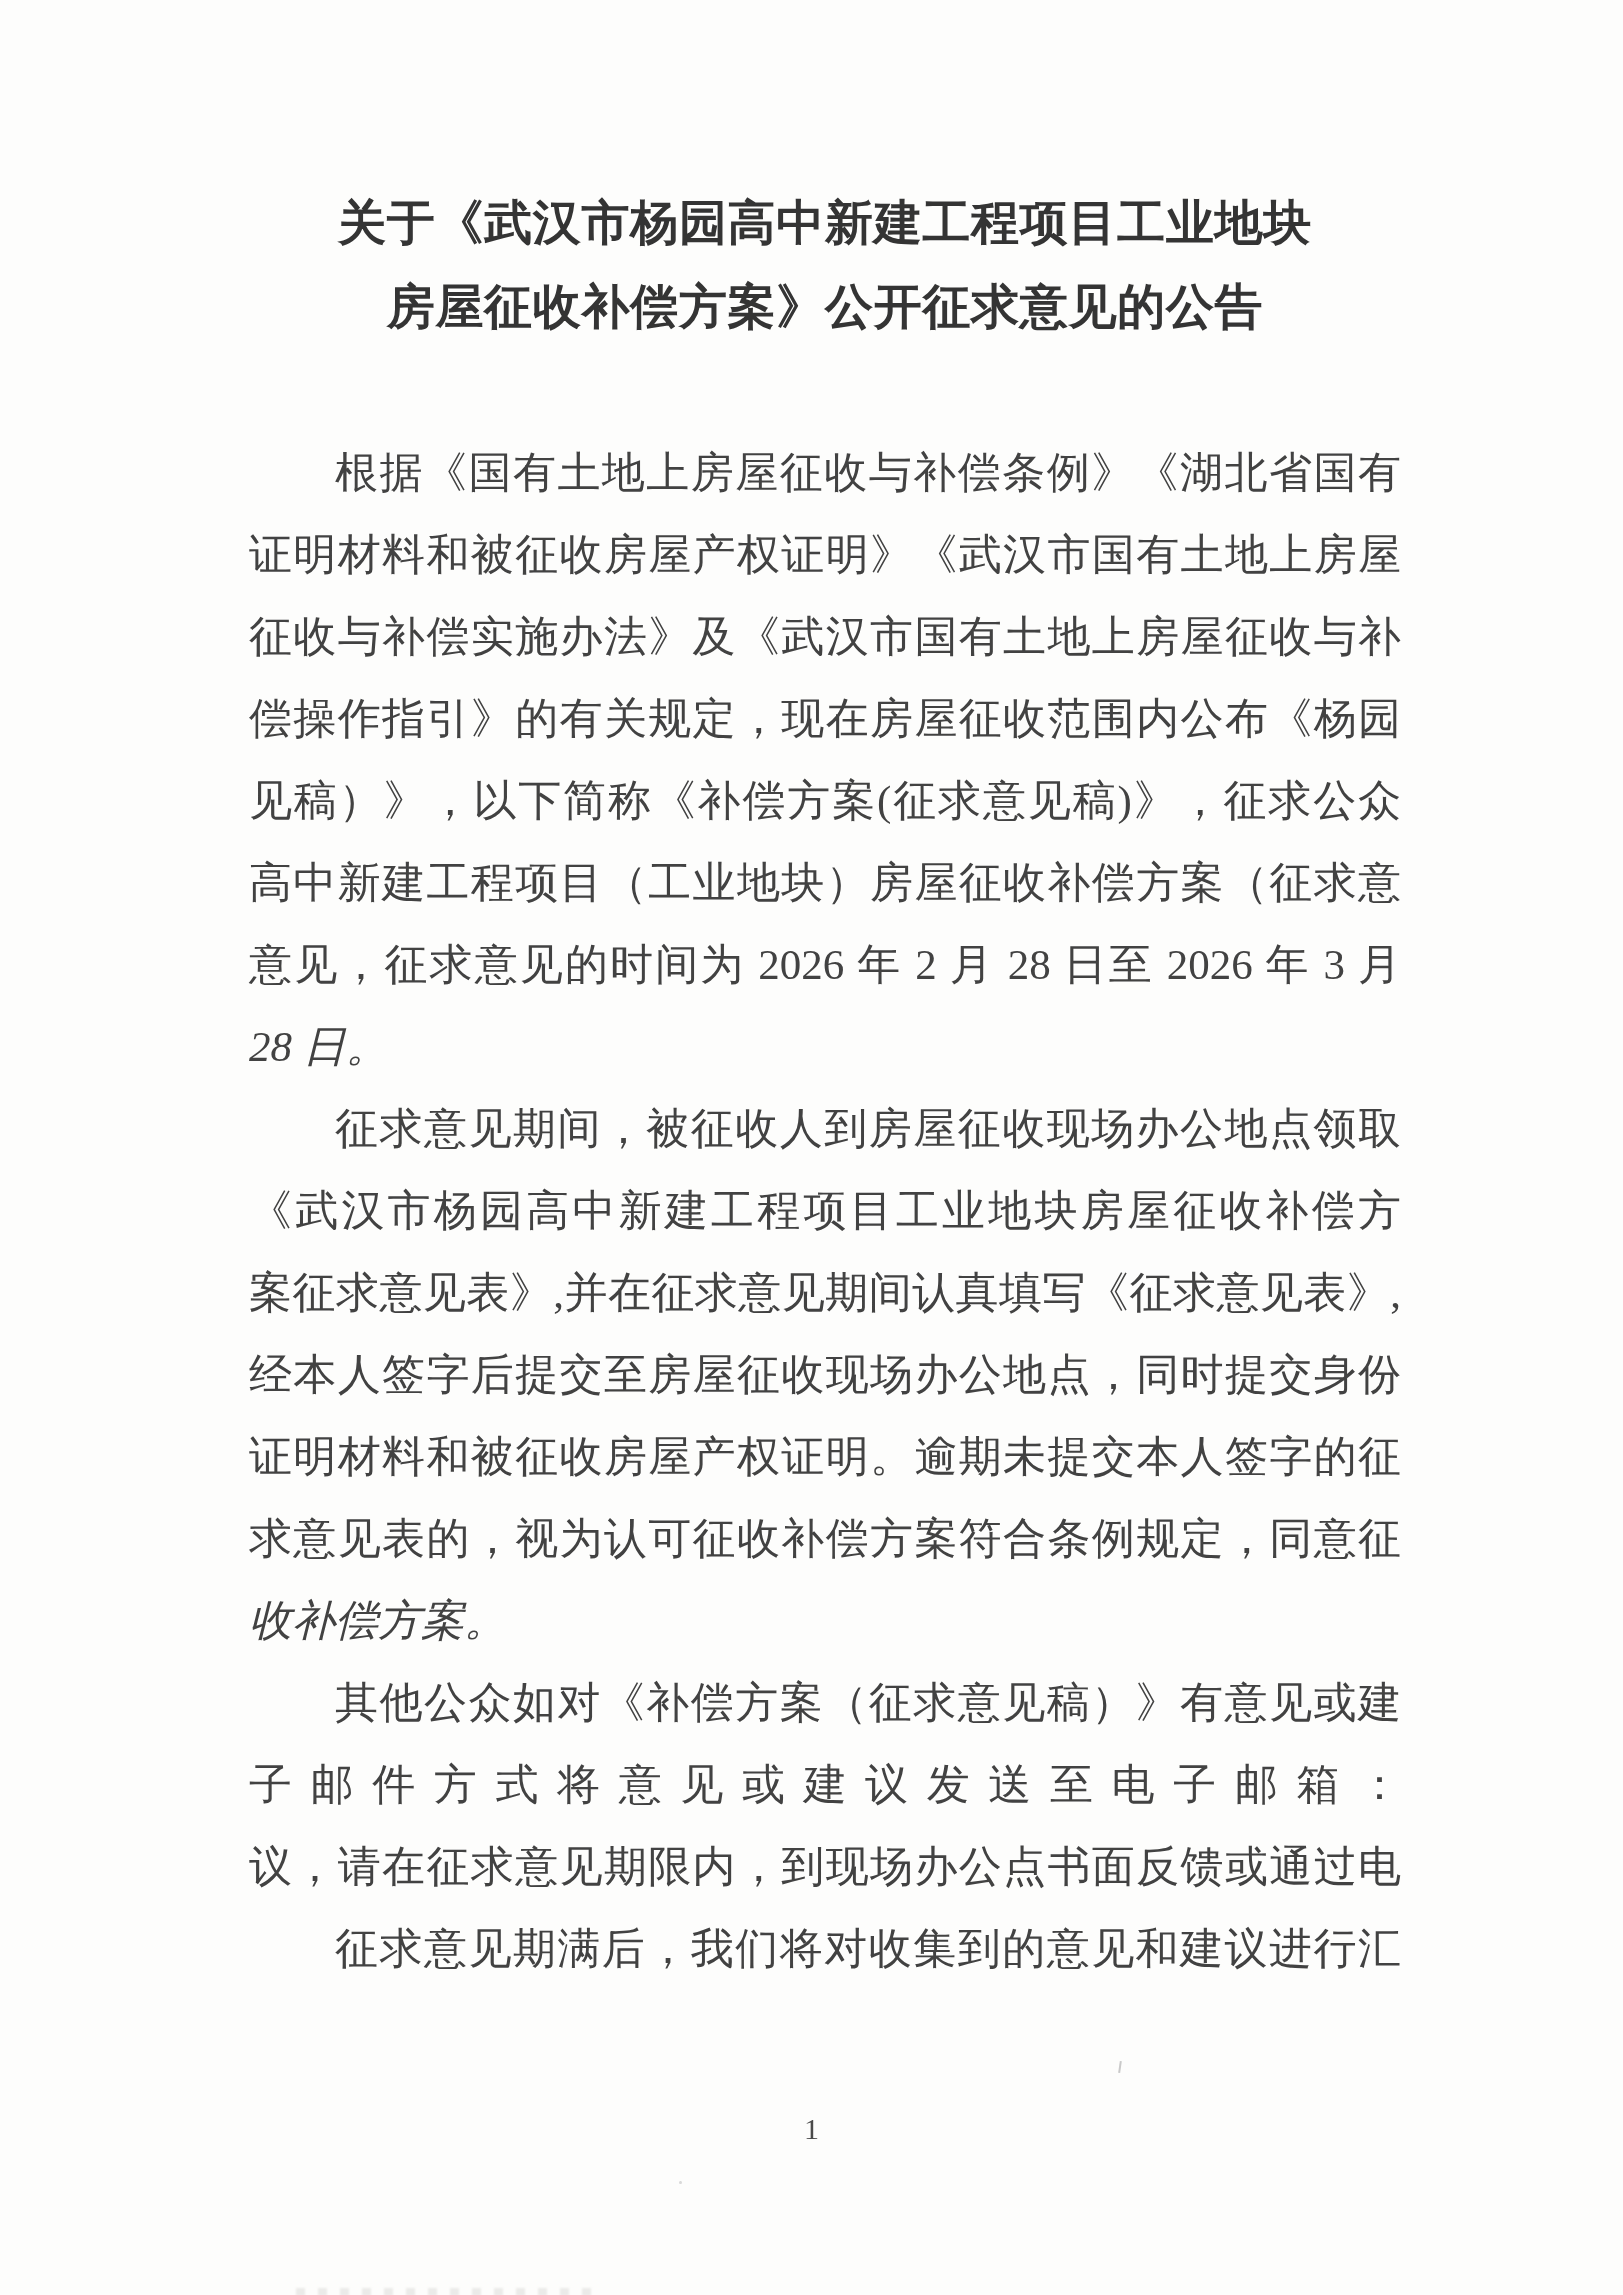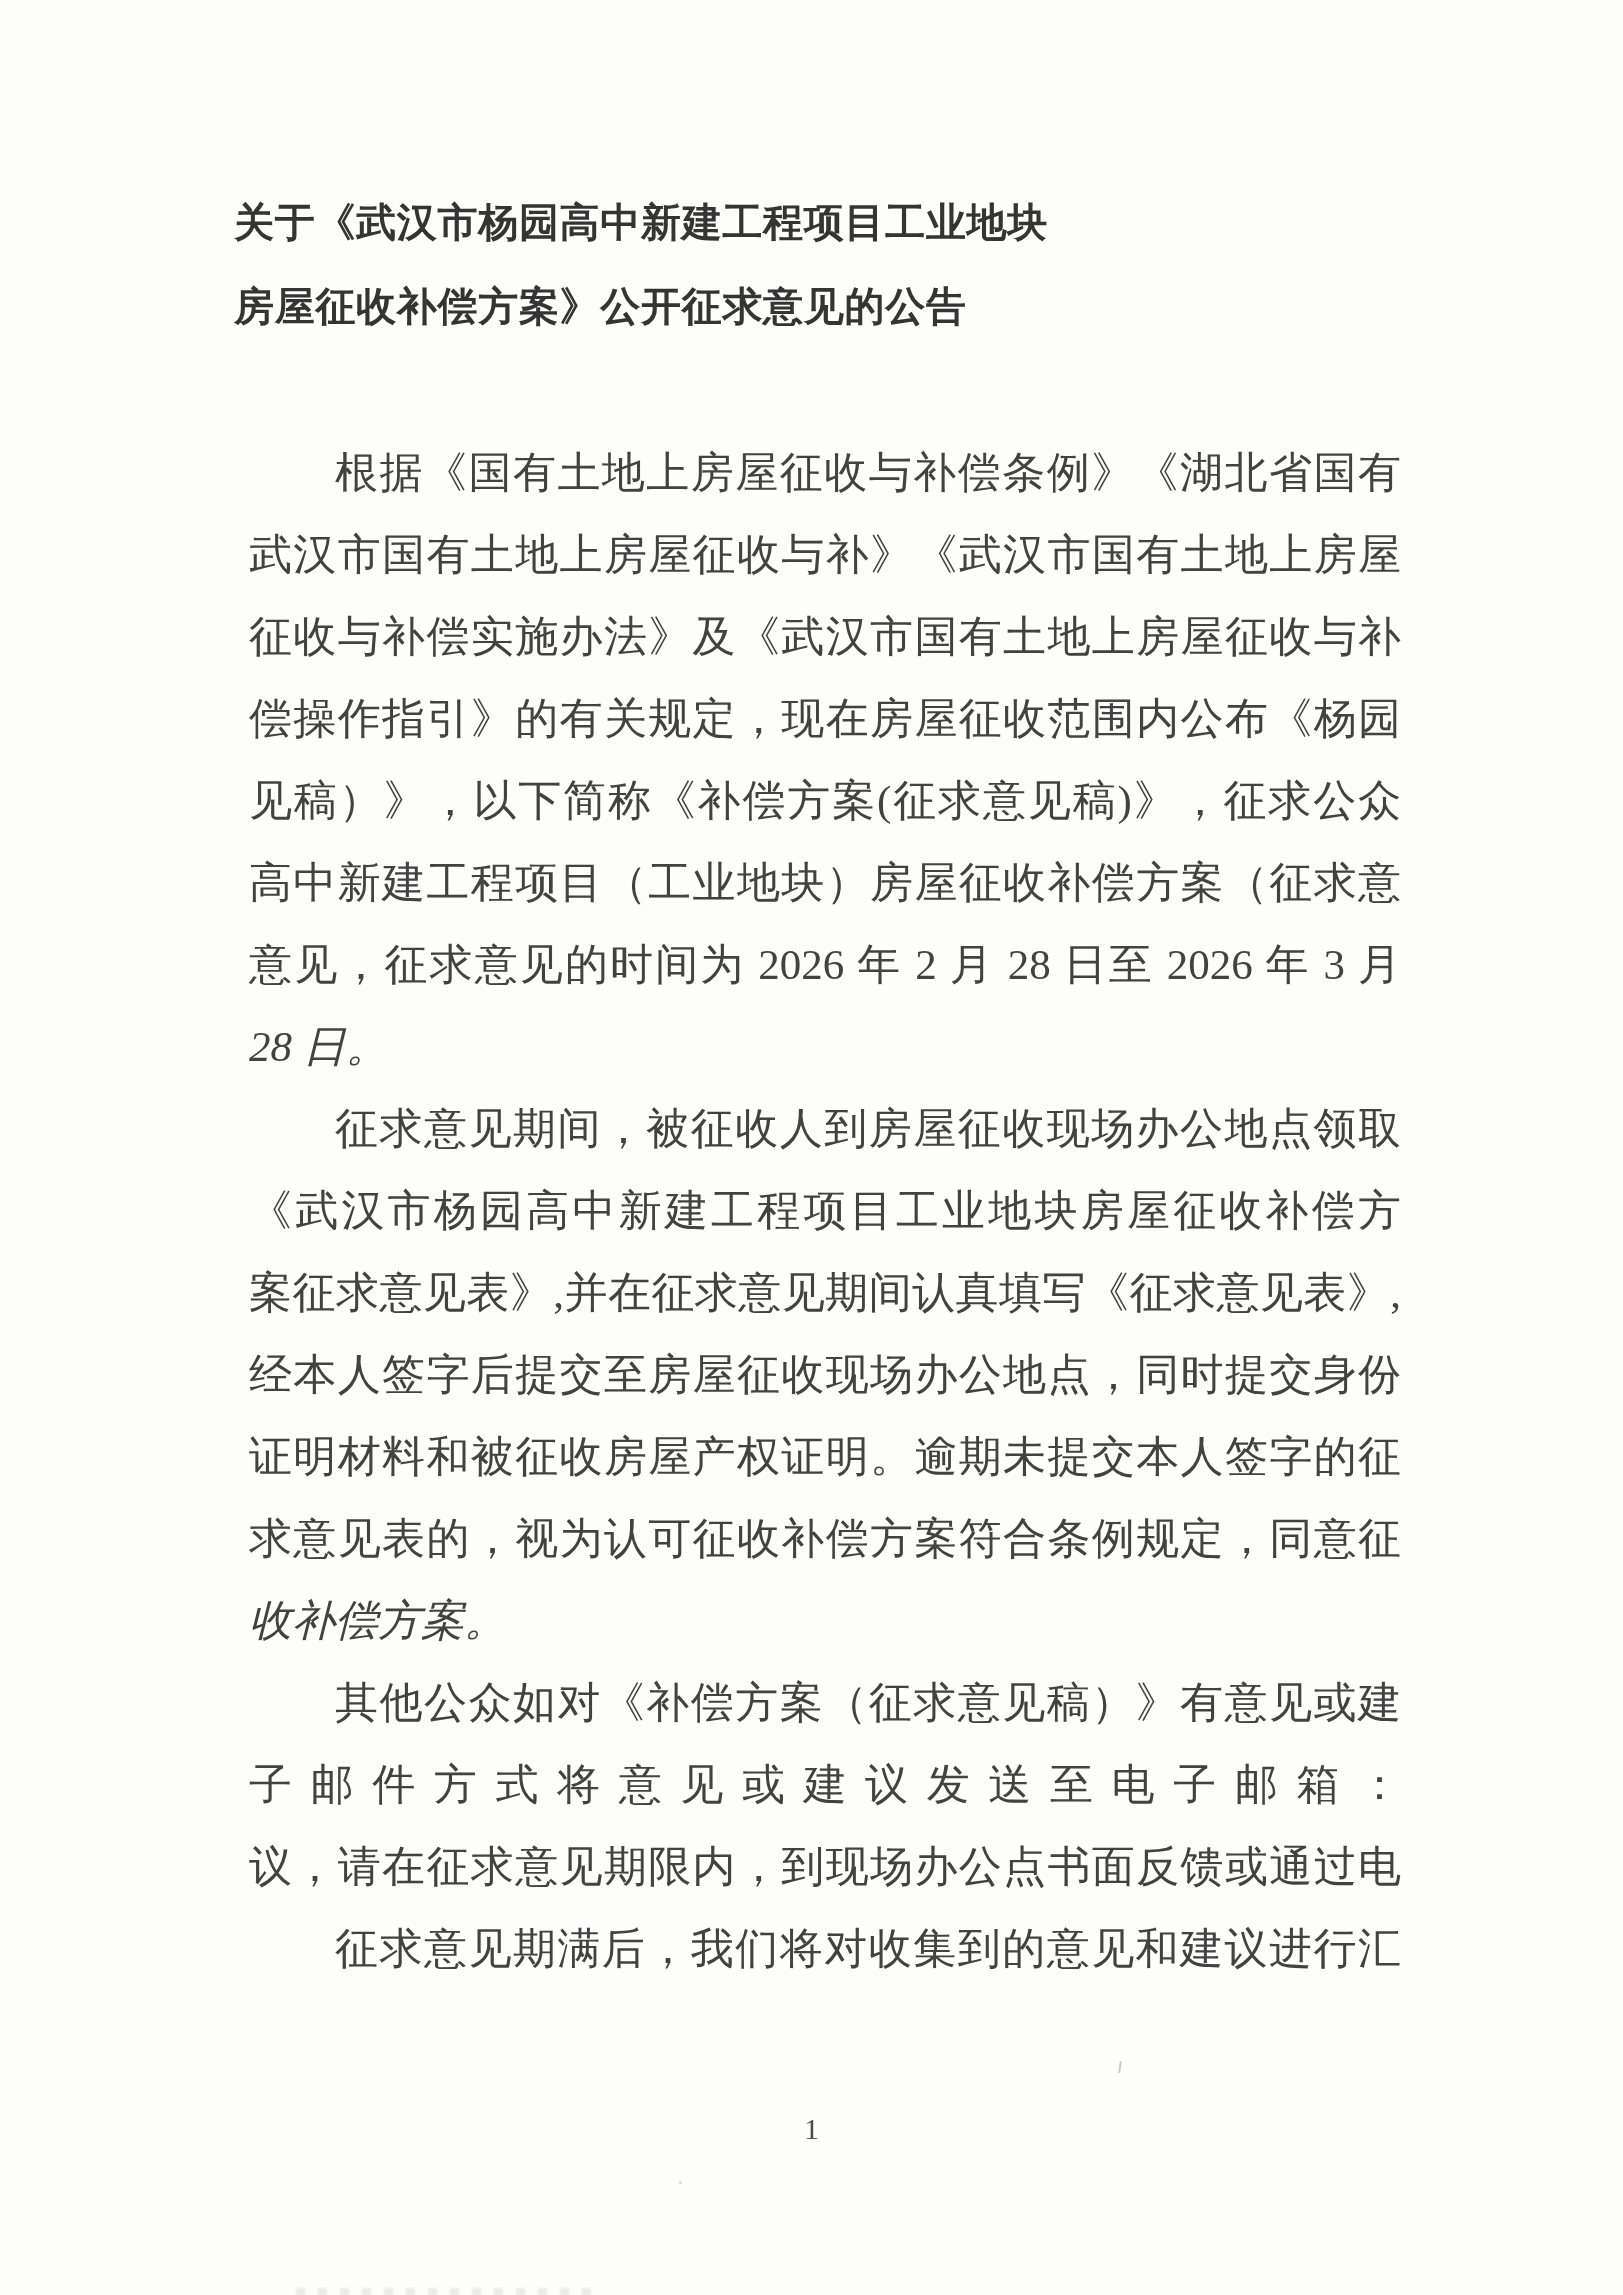--- a/index.html
+++ b/index.html
@@ -16,27 +16,27 @@
   }
   .page {
     position: absolute;
     left: 0; top: 0;
     width: 1623px;
     height: 2295px;
     background: #fdfdfc;
   }
   .doc-title {
     position: absolute;
-    left: 234px;
+    left: 249px;
     top: 181px;
     width: 1152px;
-    text-align: left;
+    text-align: center;
     font-family: "Liberation Serif", "DejaVu Serif", serif;
     font-weight: 700;
-    font-size: 40px;
+    font-size: 48px;
     line-height: 84px;
     color: #343434;
     letter-spacing: 0.7px;
   }
   .body-text {
     position: absolute;
     left: 249px;
     top: 432px;
     width: 1152px;
     color: #424242;
@@ -97,21 +97,21 @@
 
 <div class="page">
 
   <div class="doc-title">
     <div>关于《武汉市杨园高中新建工程项目工业地块</div>
     <div>房屋征收补偿方案》公开征求意见的公告</div>
   </div>
 
   <div class="body-text">
     <div class="l ind">根据《国有土地上房屋征收与补偿条例》《湖北省国有</div>
-    <div class="l">武汉市国有土地上房屋征收与补》《武汉市国有土地上房屋</div>
+    <div class="l">证明材料和被征收房屋产权证明》《武汉市国有土地上房屋</div>
     <div class="l">征收与补偿实施办法》及《武汉市国有土地上房屋征收与补</div>
     <div class="l">偿操作指引》的有关规定，现在房屋征收范围内公布《杨园</div>
     <div class="l">见稿）》，以下简称《补偿方案(征求意见稿)》，征求公众</div>
     <div class="l">高中新建工程项目（工业地块）房屋征收补偿方案（征求意</div>
     <div class="l">意见，征求意见的时间为 2026 年 2 月 28 日至 2026 年 3 月</div>
     <div class="l end">28 日。</div>
     <div class="l ind">征求意见期间，被征收人到房屋征收现场办公地点领取</div>
     <div class="l">《武汉市杨园高中新建工程项目工业地块房屋征收补偿方</div>
     <div class="l">案征求意见表》,并在征求意见期间认真填写《征求意见表》,</div>
     <div class="l">经本人签字后提交至房屋征收现场办公地点，同时提交身份</div>

